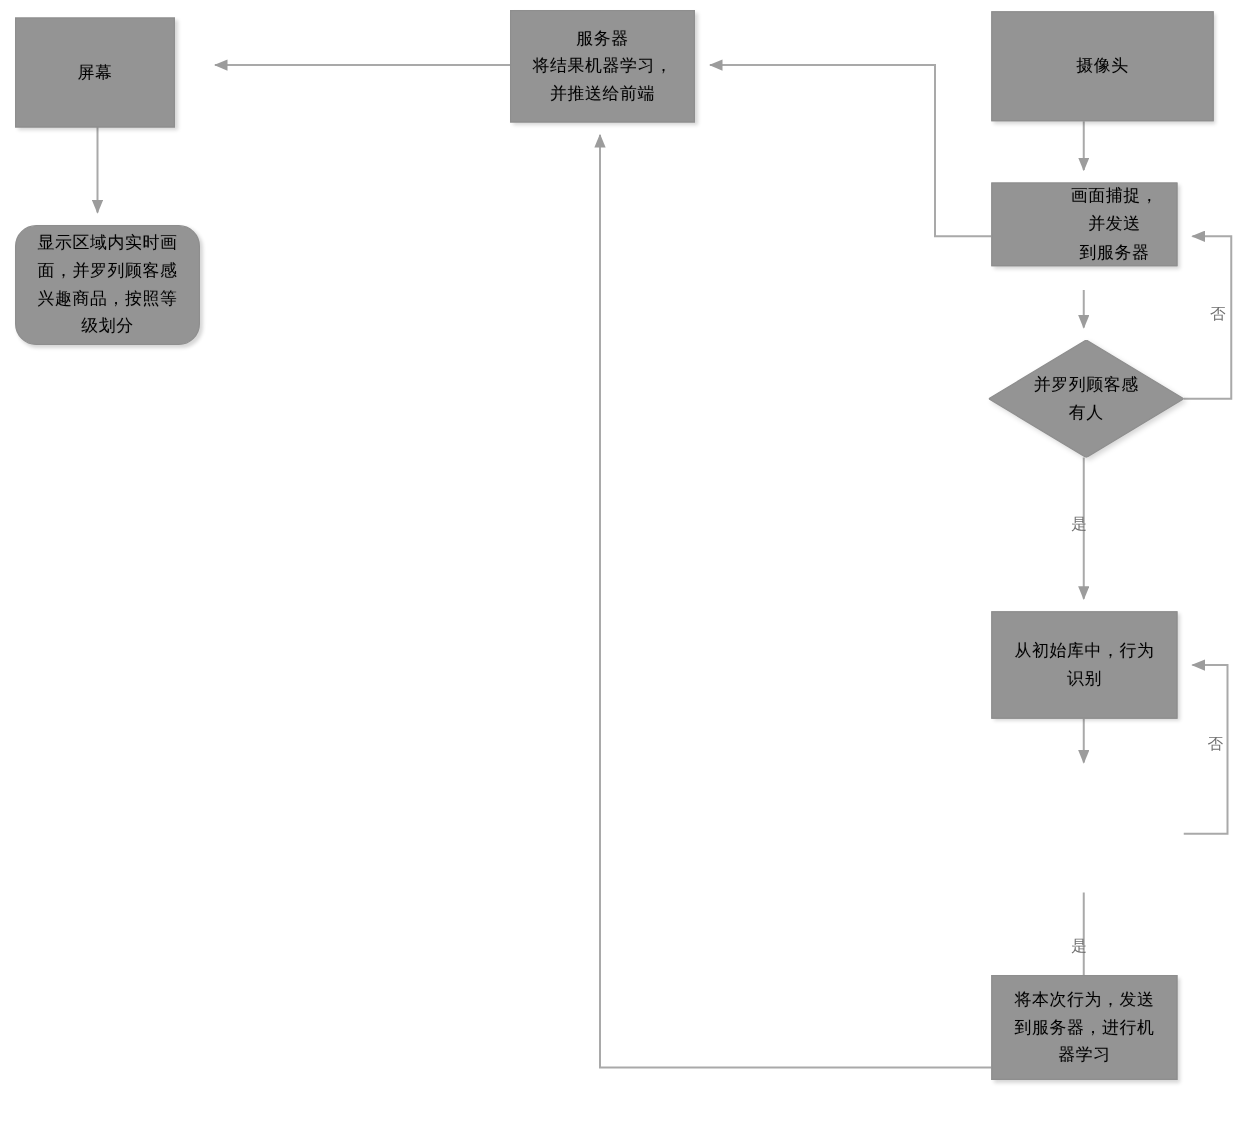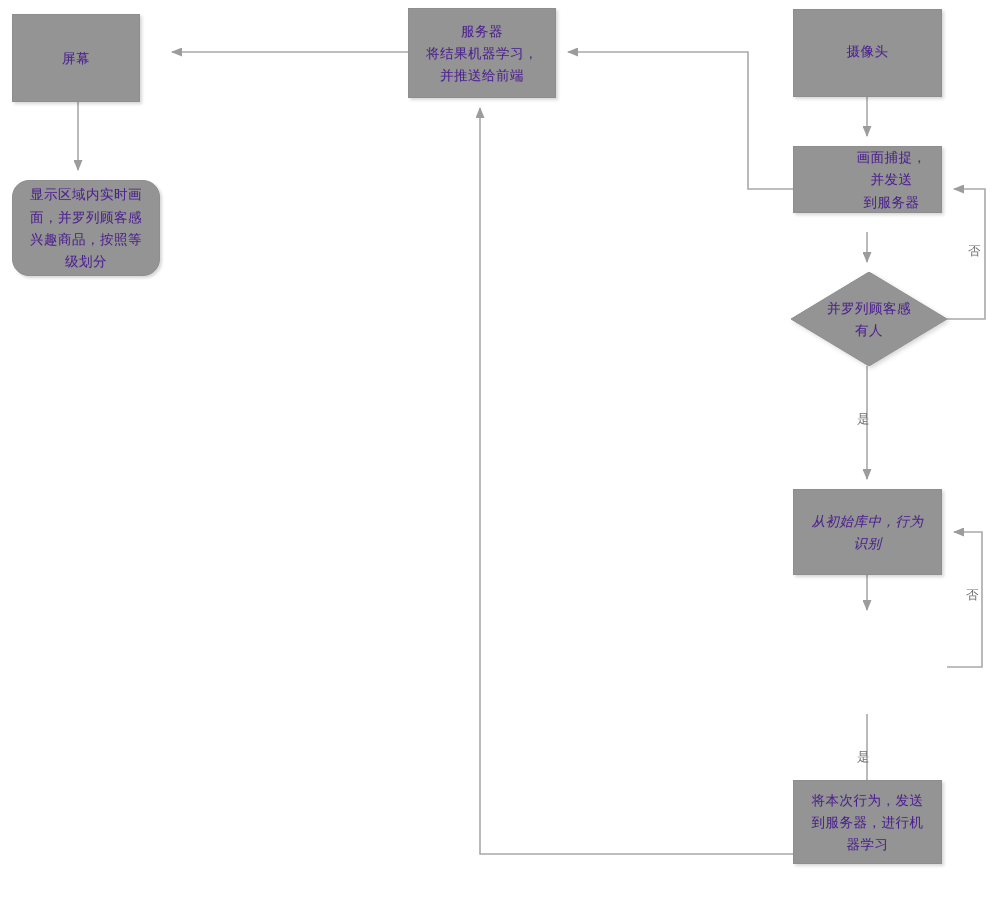--- a/index.html
+++ b/index.html
@@ -17,21 +17,21 @@
     background: #ffffff;
     overflow: hidden;
   }
   .node {
     position: absolute;
     box-sizing: border-box;
     display: flex;
     align-items: center;
     justify-content: center;
     text-align: center;
-    color: #4c1d95;
+    color: #000000;
     font-size: 13.5px;
     line-height: 1.65;
     letter-spacing: 0.5px;
     z-index: 3;
   }
   .node.box {
     background: #949494;
     border: 1px solid #8e8e8e;
     box-shadow: 2px 2px 3px rgba(0,0,0,0.16);
   }
@@ -140,38 +140,38 @@
 兴趣商品，按照等
 级划分</span>
   </div>
 
   <div class="node box" style="left:408px; top:8px; width:148px; height:90px;">
     <span class="label">服务器
 将结果机器学习，
 并推送给前端</span>
   </div>
 
-  <div class="node box" style="left:793px; top:9px; width:149px; height:88px;font-family:Liberation Mono, monospace;">
+  <div class="node box" style="left:793px; top:9px; width:178px; height:88px;">
     <span class="label">摄像头</span>
   </div>
 
   <div class="node box" style="left:793px; top:146px; width:149px; height:67px;padding-left:48px;">
     <span class="label">画面捕捉，并发送
 到服务器</span>
   </div>
 
   <div class="node diamond" style="left:791px; top:272px; width:156px; height:94px;">
     <svg class="diamond-shape" viewBox="0 0 156 94" preserveAspectRatio="none">
       <polygon points="78,0 156,47 78,94 0,47" fill="#949494" stroke="#8e8e8e" stroke-width="1"></polygon>
     </svg>
     <span class="label">并罗列顾客感
 有人</span>
   </div>
 
-  <div class="node box" style="left:793px; top:489px; width:149px; height:86px;font-style:italic;">
+  <div class="node box" style="left:793px; top:489px; width:149px; height:86px;">
     <span class="label">从初始库中，行为
 识别</span>
   </div>
 
 
   <div class="node box" style="left:793px; top:780px; width:149px; height:84px;">
     <span class="label">将本次行为，发送
 到服务器，进行机
 器学习</span>
   </div>

